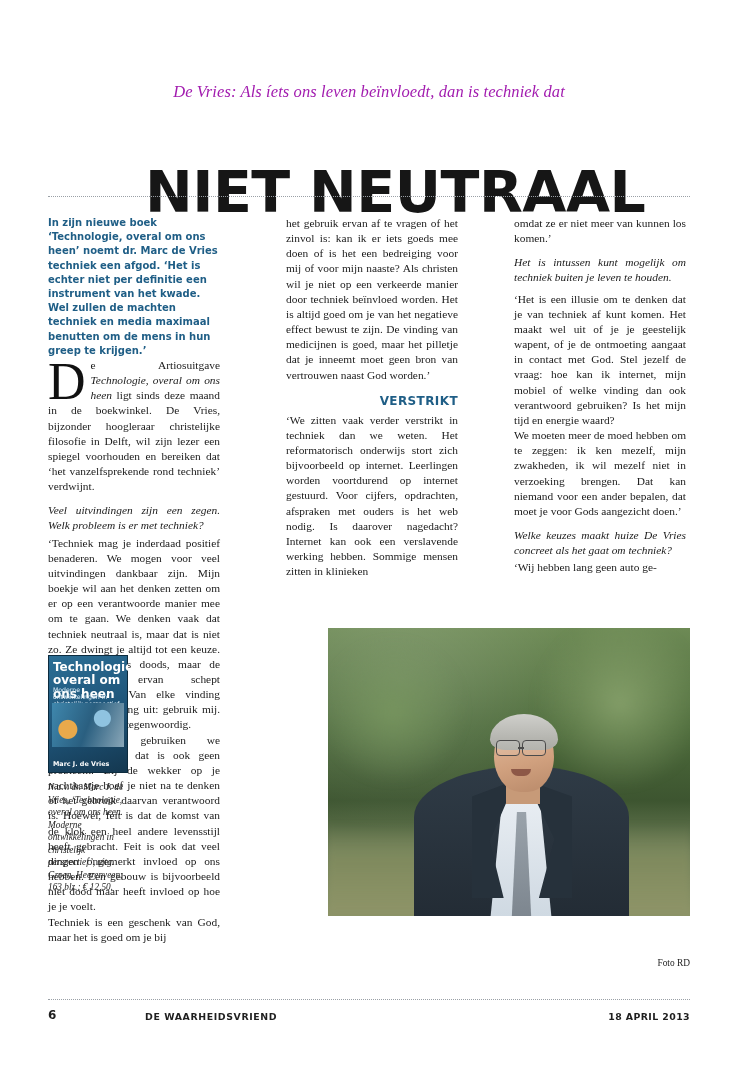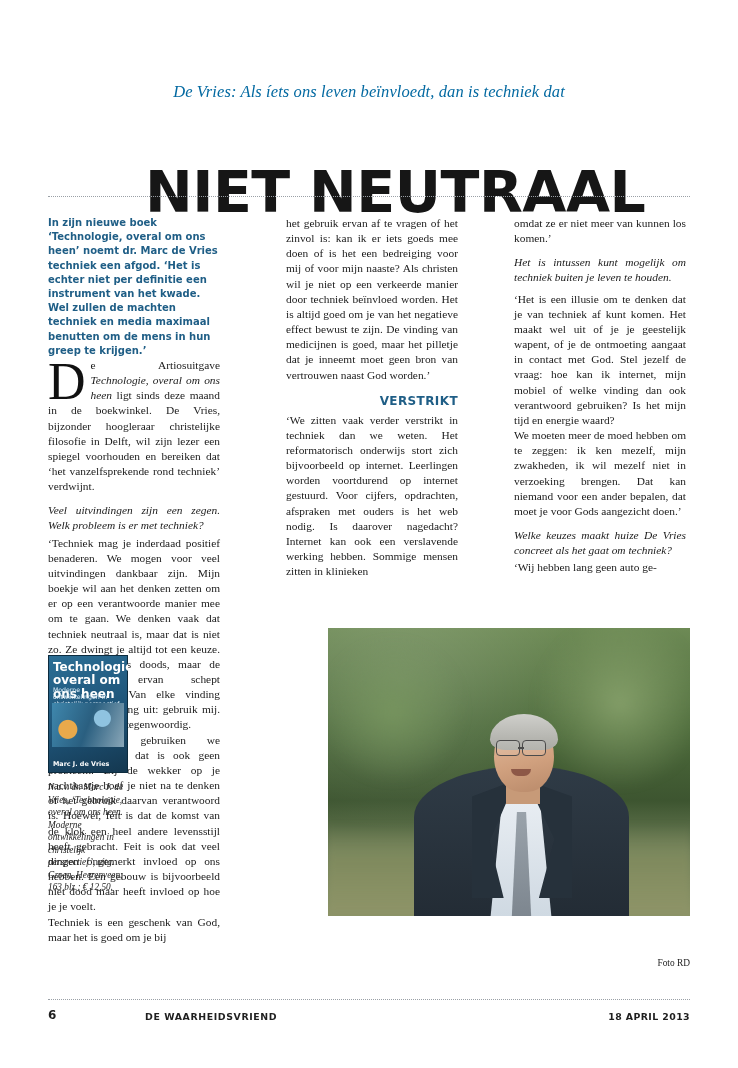--- a/index.html
+++ b/index.html
@@ -25,21 +25,21 @@
   
   .kicker {
     position: absolute;
     left: 48px;
     top: 82px;
     width: 642px;
     text-align: center;
     font-family: "Liberation Serif", serif;
     font-style: italic;
     font-size: 16.5px;
-    color: #0369a1;
+    color: #a21caf;
     letter-spacing: 0.1px;
   }
   .headline {
     position: absolute;
     left: 145px;
     top: 125px;
     width: 545px;
     font-family: "DejaVu Sans", sans-serif;
     font-weight: bold;
     font-size: 57px;

